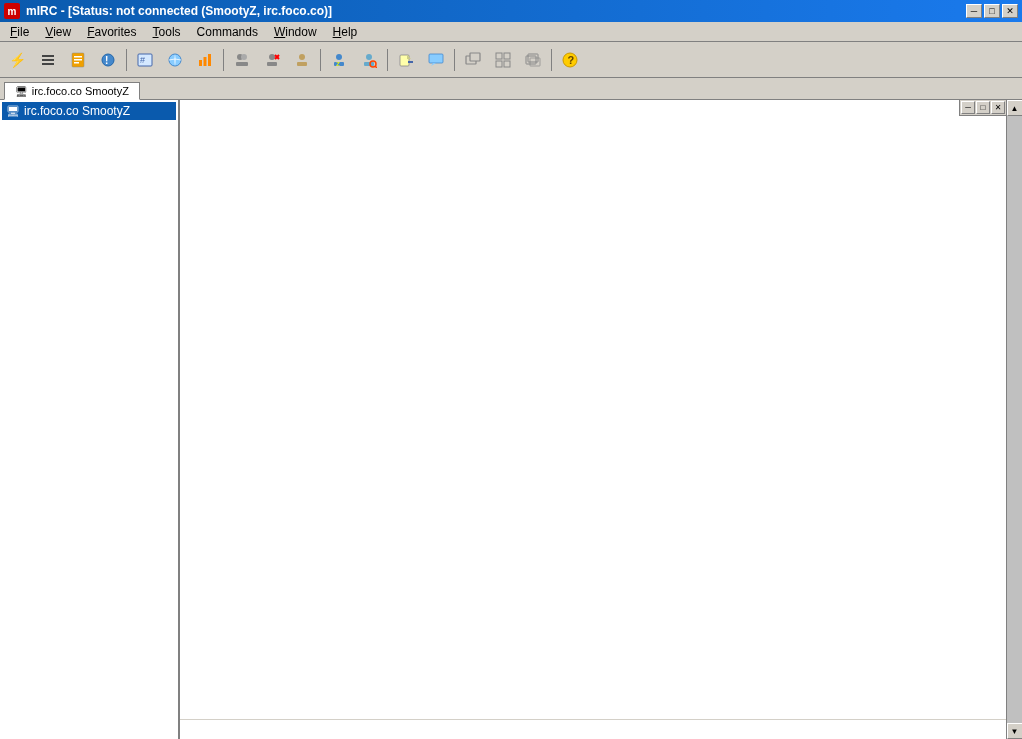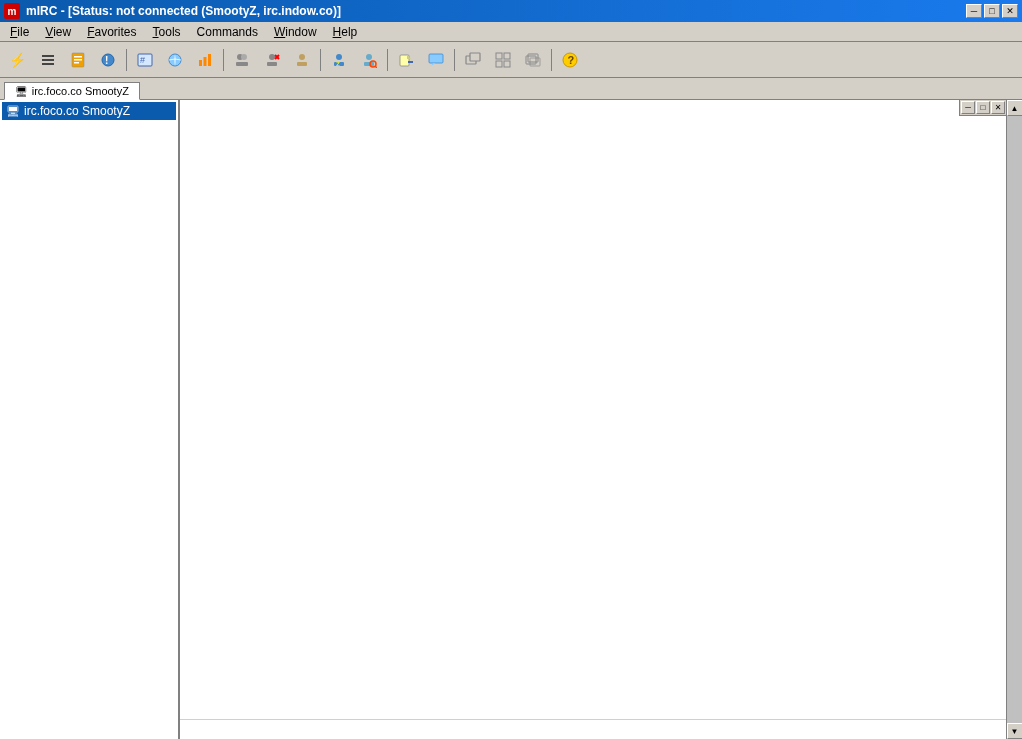--- a/index.html
+++ b/index.html
@@ -252,21 +252,21 @@
       flex: 1;
       overflow: hidden;
     }
   </style>
 </head>
 <body>
 
 <div id="title-bar">
   <div id="title-bar-left">
     <div id="title-bar-icon">m</div>
-    <span>mIRC - [Status: not connected (SmootyZ, irc.indow.co)]</span>
+    <span>mIRC - [Status: not connected (SmootyZ, irc.foco.co)]</span>
   </div>
   <div id="title-bar-controls">
     <div class="title-btn">─</div>
     <div class="title-btn">□</div>
     <div class="title-btn">✕</div>
   </div>
 </div>
 
 <div id="menu-bar">
   <div class="menu-item"><span>F</span>ile</div>

